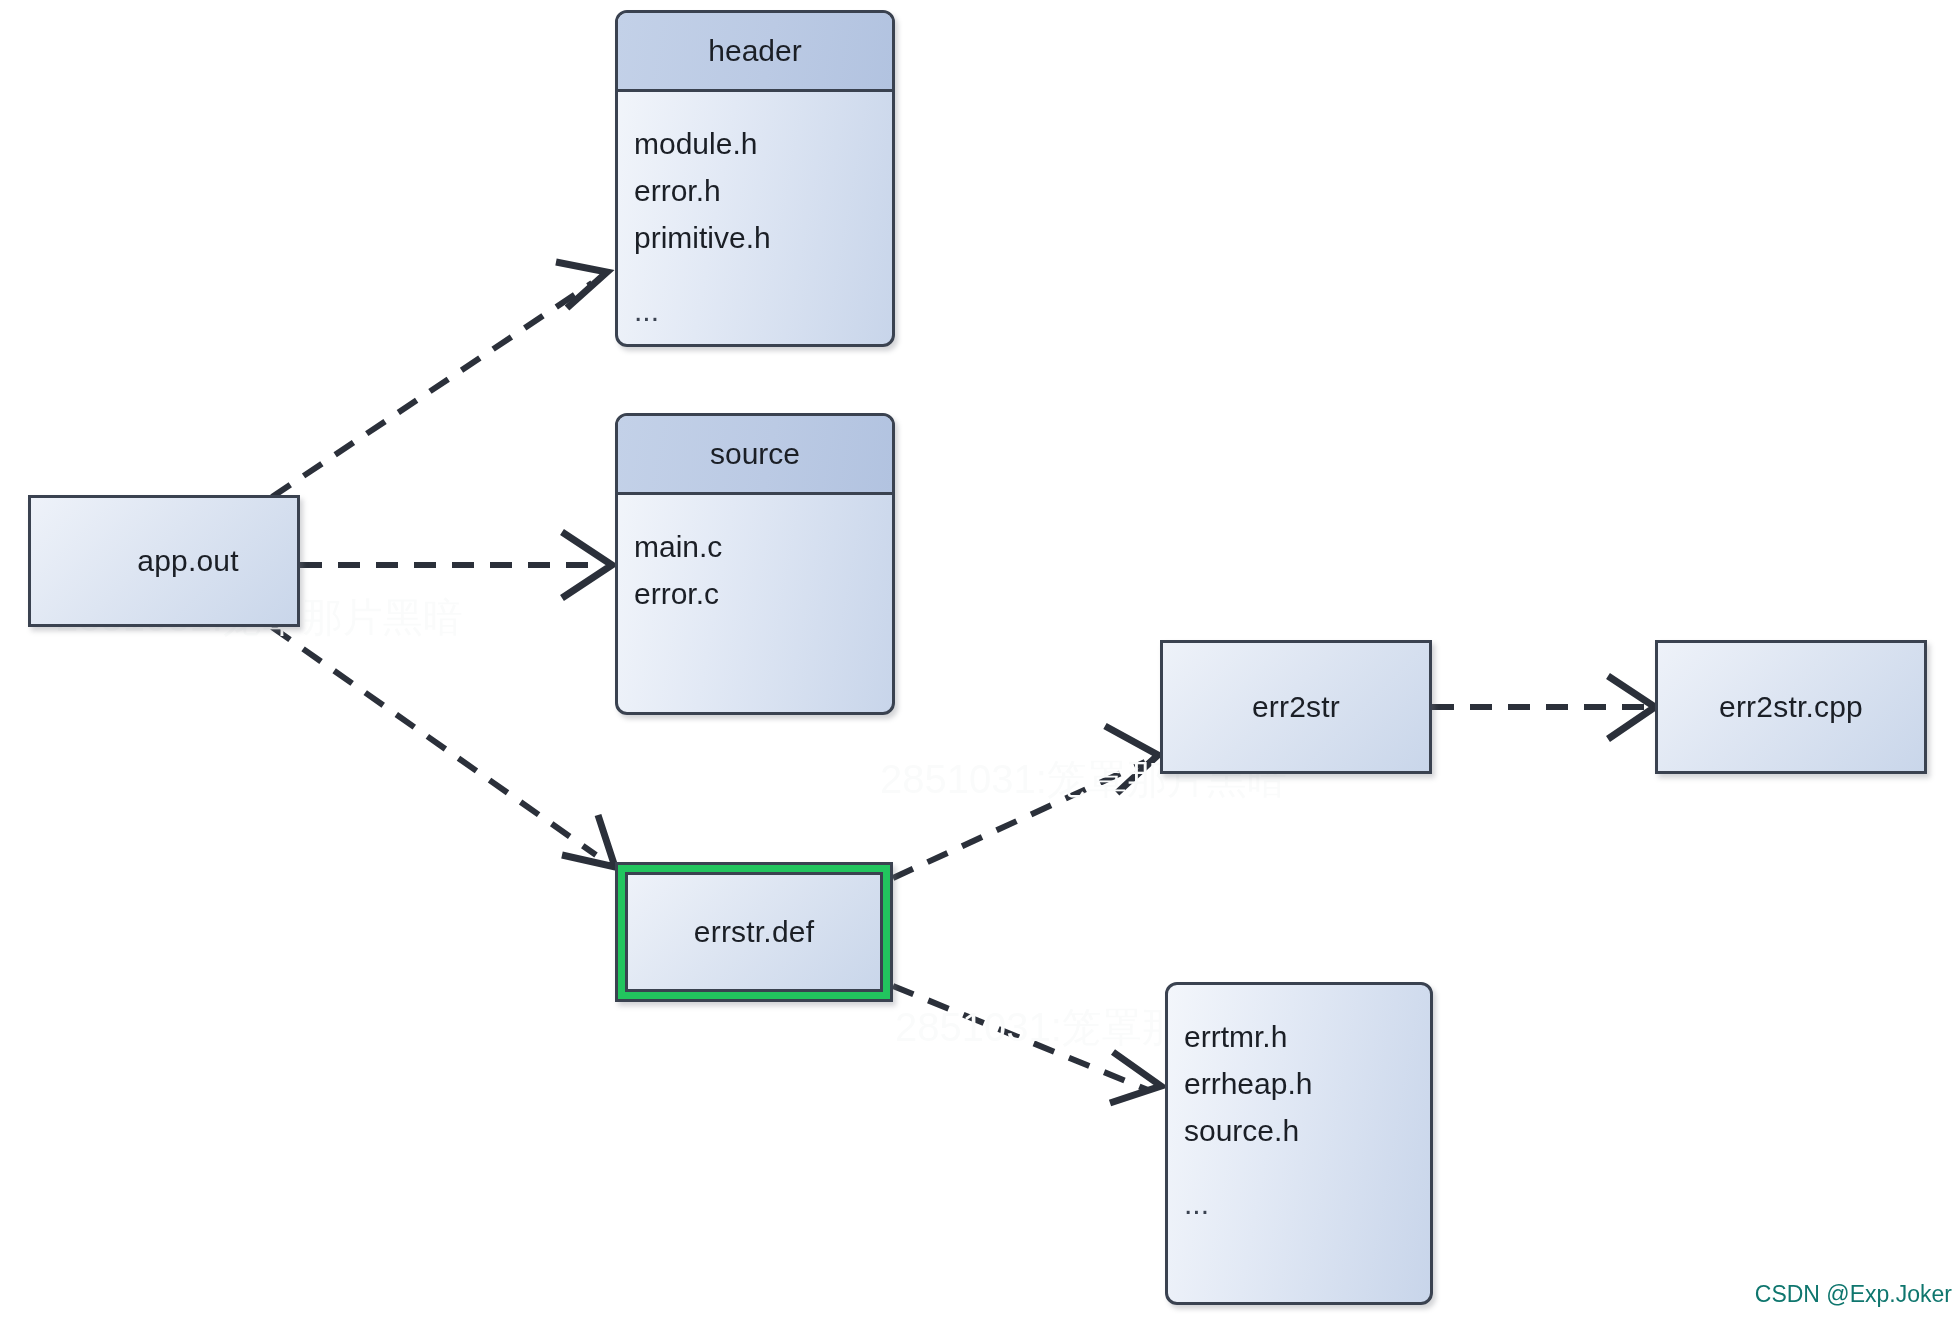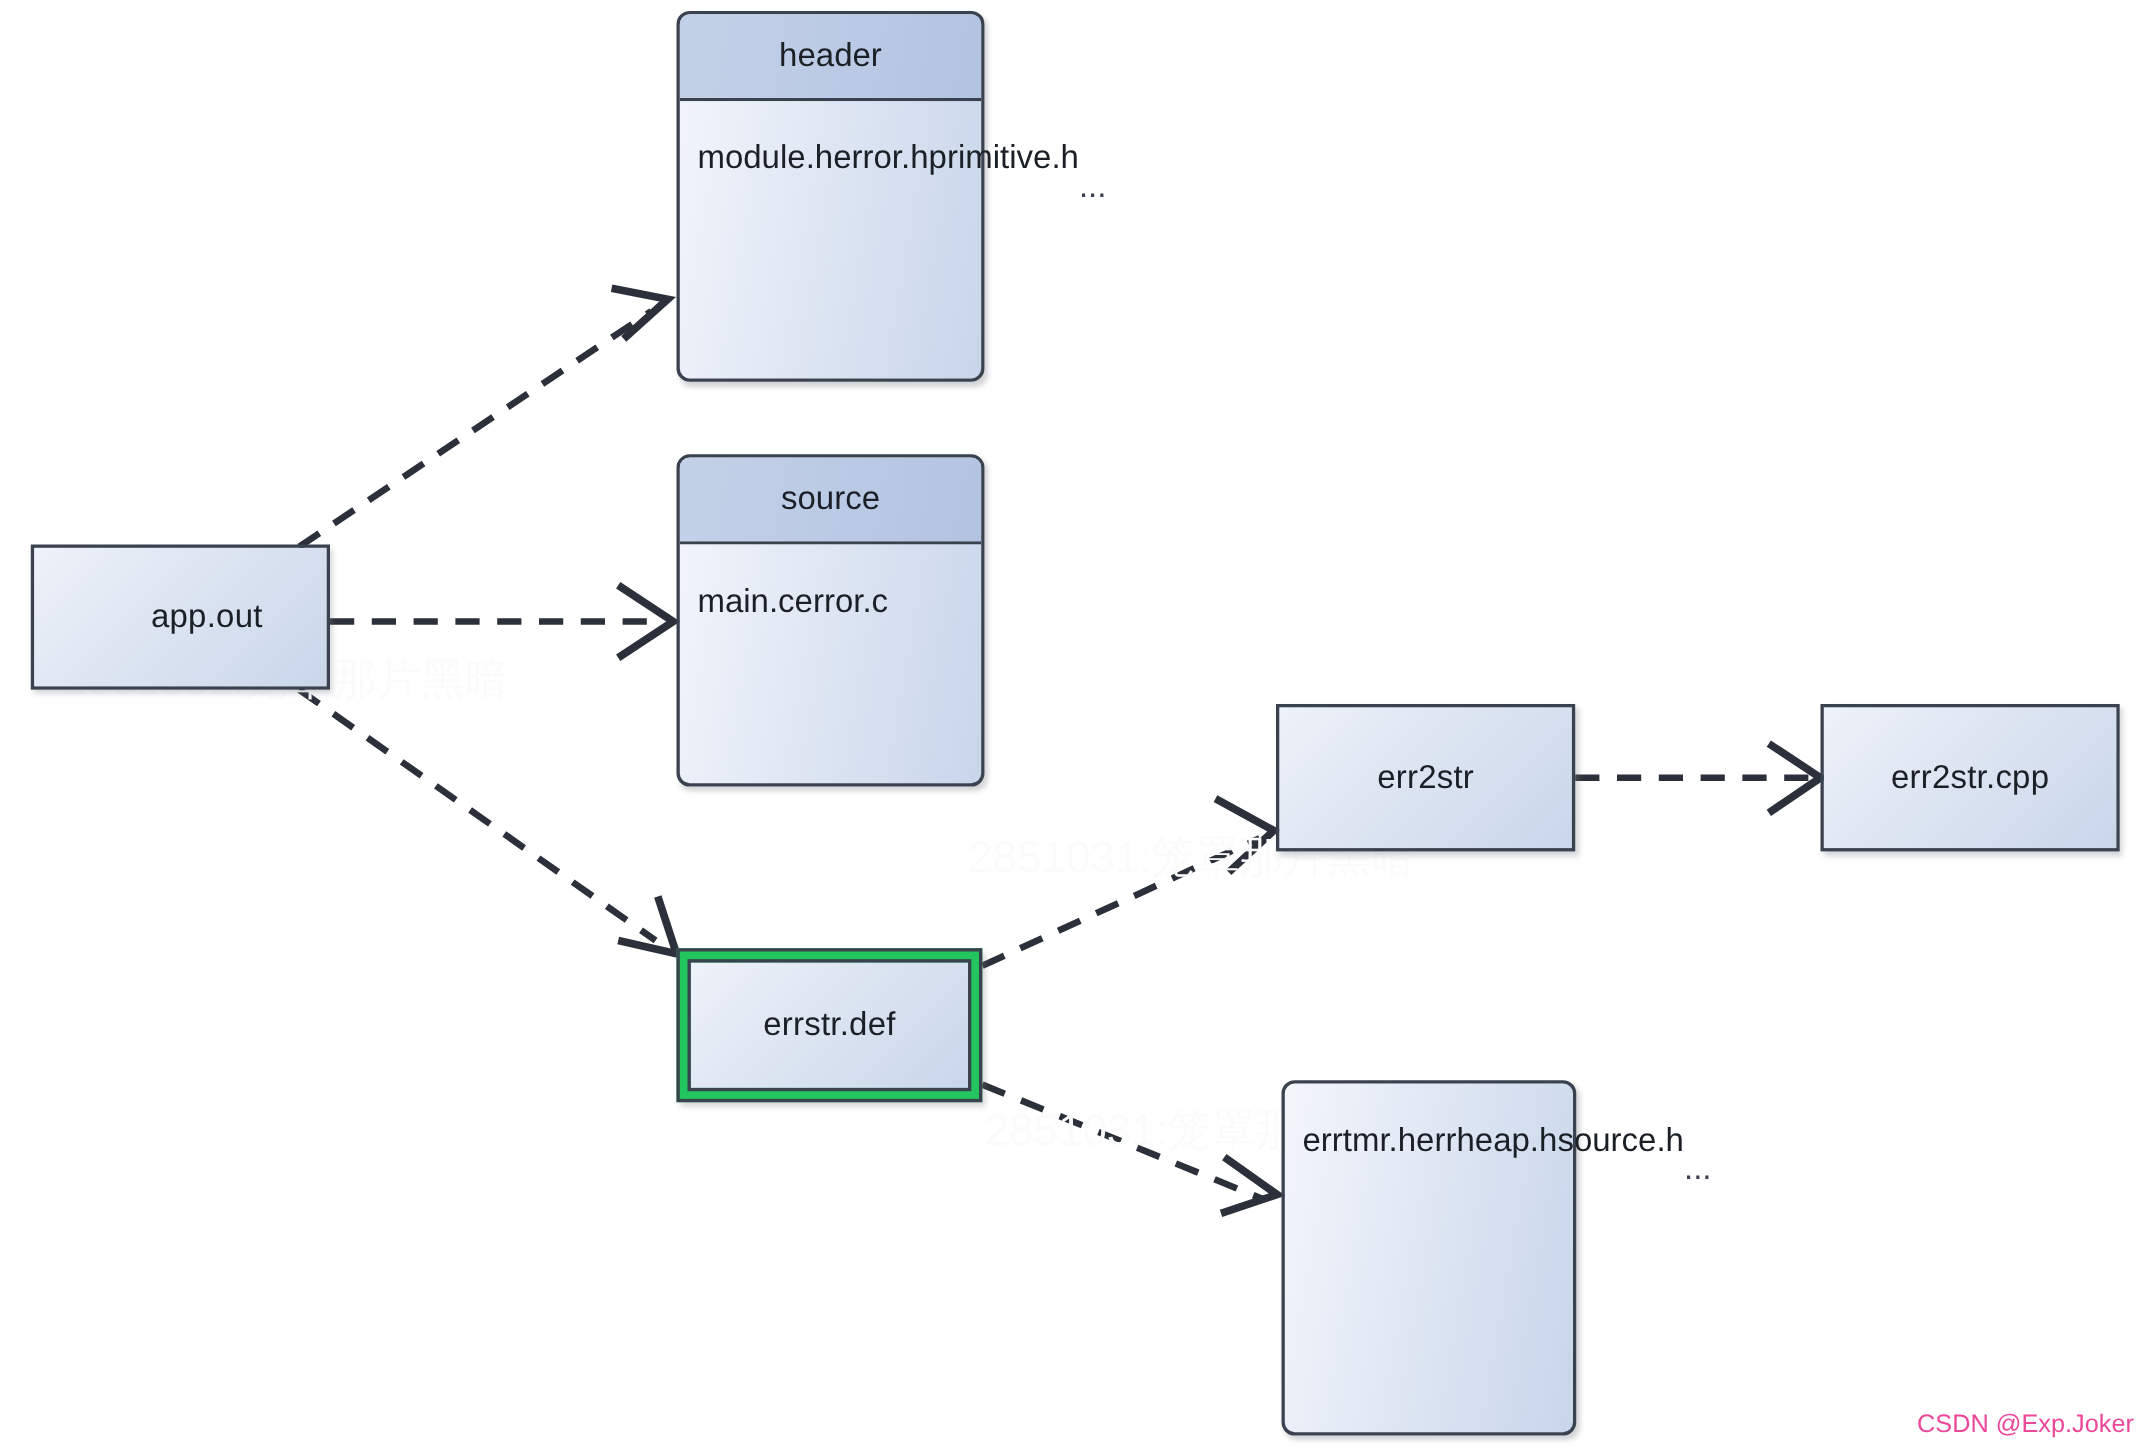--- a/index.html
+++ b/index.html
@@ -59,21 +59,21 @@
     align-items: center;
     justify-content: center;
     font-size: 30px;
     color: #1b1f26;
     white-space: nowrap;
   }
   .pkg-body {
     flex: 1;
     padding: 28px 0 0 16px;
     display: flex;
-    flex-direction: row;
+    flex-direction: column;
   }
   .pkg-item {
     font-size: 30px;
     line-height: 47px;
     color: #1b1f26;
     white-space: nowrap;
   }
   .pkg-item.ellipsis {
     margin-top: 26px;
     color: #3a4250;
@@ -92,24 +92,24 @@
     border: 3px solid #3a4250;
     background: linear-gradient(135deg, #eef2f9 0%, #dde5f2 45%, #c9d6ea 100%);
     display: flex;
     align-items: center;
     justify-content: center;
   }
 
   
   .wm-corner {
     position: absolute;
-    right: 16px;
+    right: 4px;
     bottom: 10px;
     font-size: 23px;
-    color: #ec4899;
+    color: #0f766e;
     white-space: nowrap;
   }
   .wm-bg {
     position: absolute;
     font-size: 40px;
     color: #fafbfb;
     white-space: nowrap;
     user-select: none;
   }
 </style>

